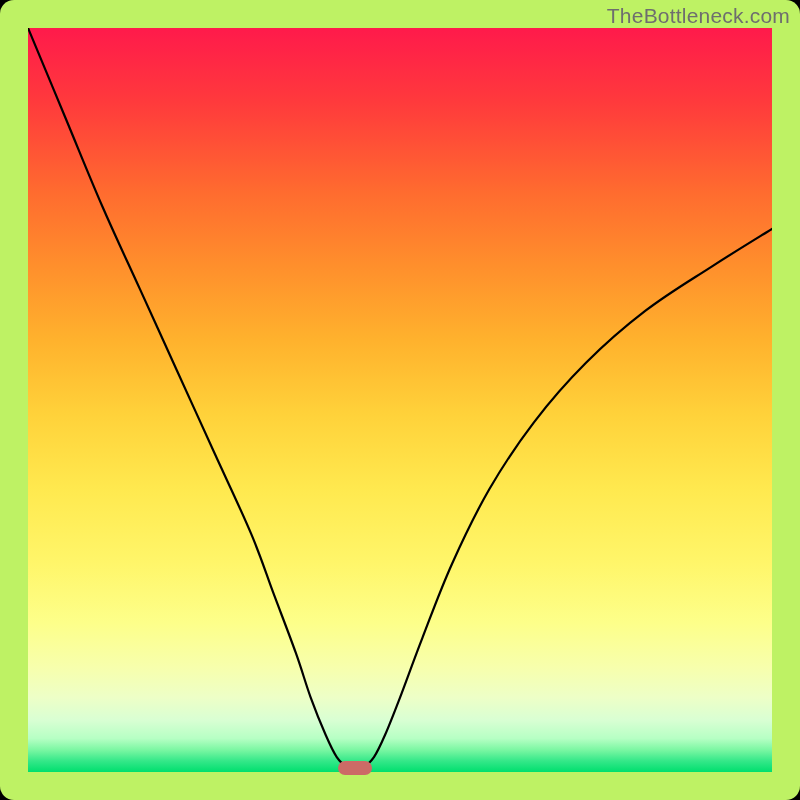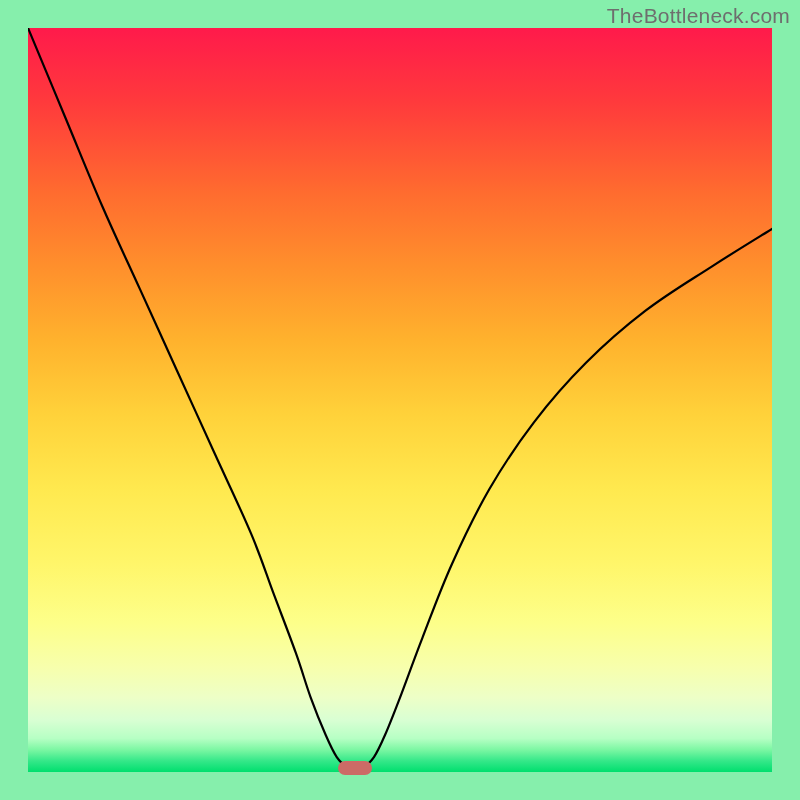--- a/index.html
+++ b/index.html
@@ -8,21 +8,22 @@
     width: 800px;
     height: 800px;
     background: #000;
     overflow: hidden;
     font-family: Arial, Helvetica, sans-serif;
   }
   .frame {
     position: relative;
     width: 800px;
     height: 800px;
-    background: #86efac;
+    background: #bef264;
+    border-radius: 14px;
   }
   .plot {
     position: absolute;
     left: 28px;
     top: 28px;
     width: 744px;
     height: 744px;
     background: linear-gradient(
       to bottom,
       #ff1a4b 0%,

